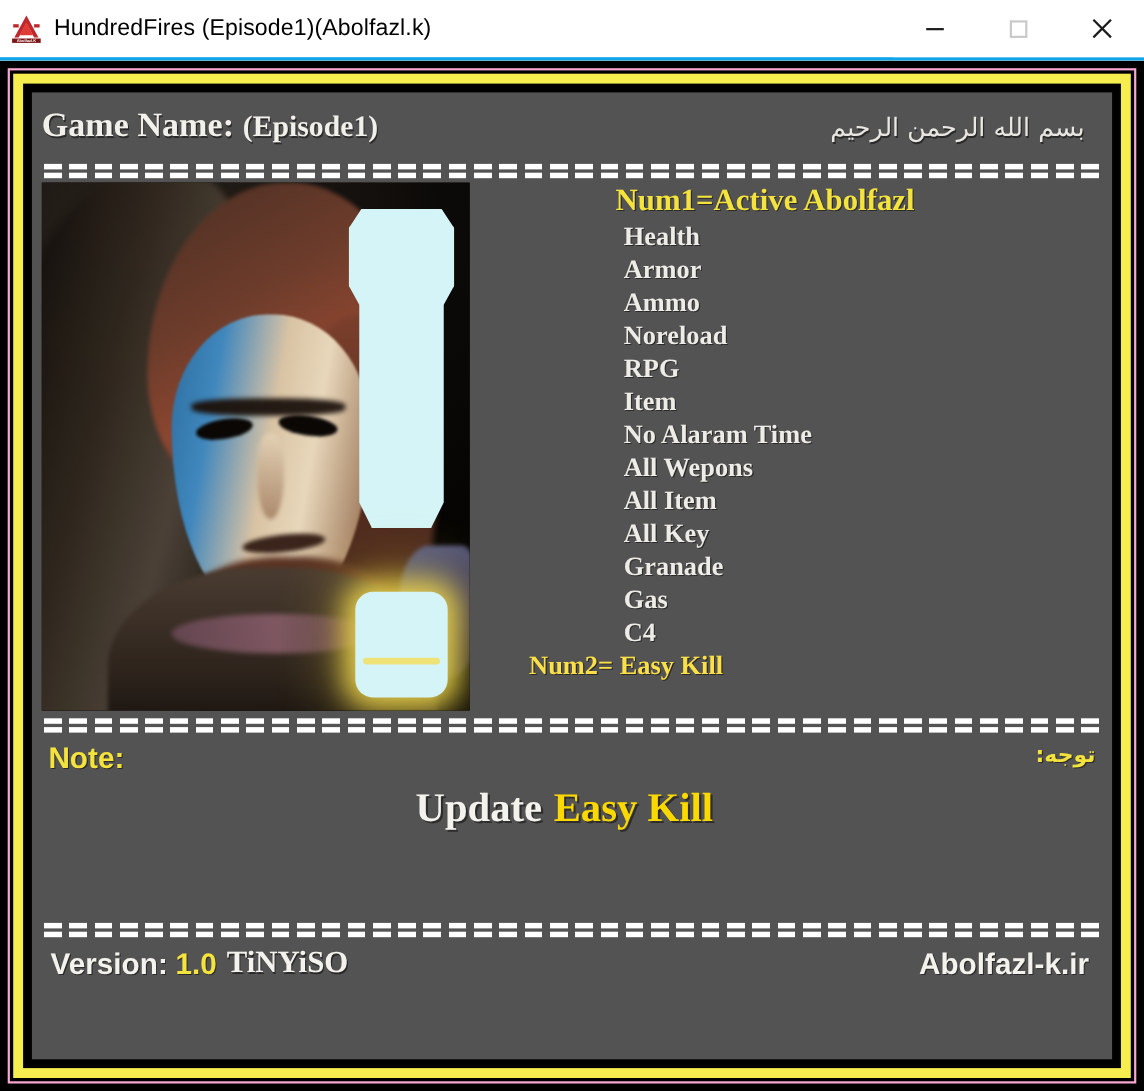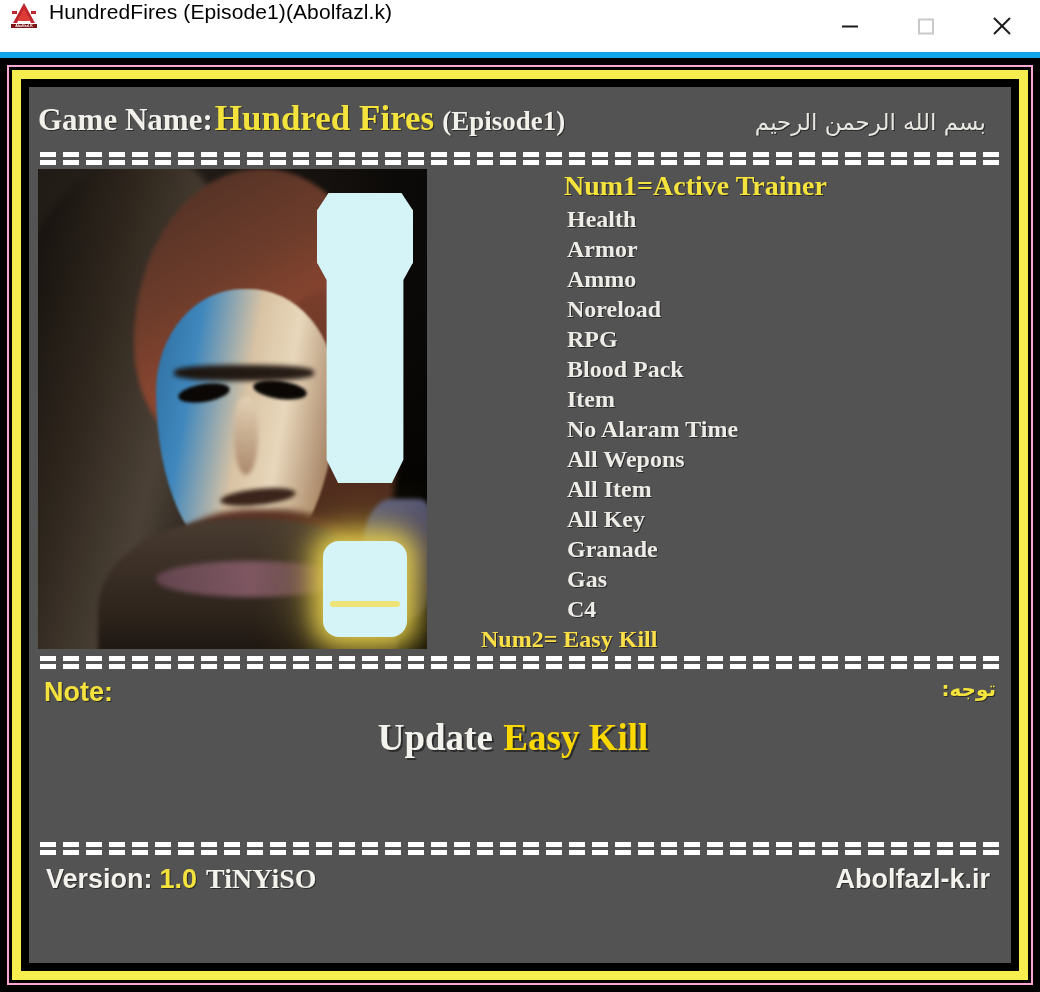--- a/index.html
+++ b/index.html
@@ -21,21 +21,22 @@
     position: relative;
     background: #ffffff;
     display: flex;
     flex-direction: column;
   }
   .titlebar {
     height: 52px;
     min-height: 52px;
     background: #ffffff;
     display: flex;
-    border-bottom: 6px solid #0ea5e9;
+    align-items: center;
+    border-bottom: 3px solid #0ea5e9;
     position: relative;
   }
   .titlebar-icon {
     width: 30px;
     height: 30px;
     margin-left: 9px;
     margin-right: 10px;
     flex: 0 0 auto;
     position: relative;
   }
@@ -459,21 +460,20 @@
     </div>
   </div>
 
   <div class="trainer-outer">
     <div class="border-blue">
       <div class="border-yellow">
         <div class="panel">
 
           <div class="header-row">
             <span class="game-name-label">Game Name:</span>
-            <span class="game-name-value">Hundred Fires</span>
             <span class="game-episode">(Episode1)</span>
             <span class="bismillah">بسم الله الرحمن الرحيم</span>
           </div>
 
           <div class="dashrule">
             <div class="dashline"></div>
             <div class="dashline"></div>
           </div>
 
           <div class="middle">
@@ -491,28 +491,27 @@
               <div class="p-mouth"></div>
               <div class="p-beard"></div>
               <div class="p-body"></div>
               <div class="p-collar"></div>
               <div class="p-arm"></div>
               <div class="p-excl-top"></div>
               <div class="p-excl-bot"></div>
             </div>
 
             <div class="cheats">
-              <div class="cheat-title">Num1=Active Trainer</div>
+              <div class="cheat-title">Num1=Active Abolfazl</div>
               <ul class="cheat-list">
                 <li>Health</li>
                 <li>Armor</li>
                 <li>Ammo</li>
                 <li>Noreload</li>
                 <li>RPG</li>
-                <li>Blood Pack</li>
                 <li>Item</li>
                 <li>No Alaram Time</li>
                 <li>All Wepons</li>
                 <li>All Item</li>
                 <li>All Key</li>
                 <li>Granade</li>
                 <li>Gas</li>
                 <li>C4</li>
               </ul>
               <div class="cheat-last">

